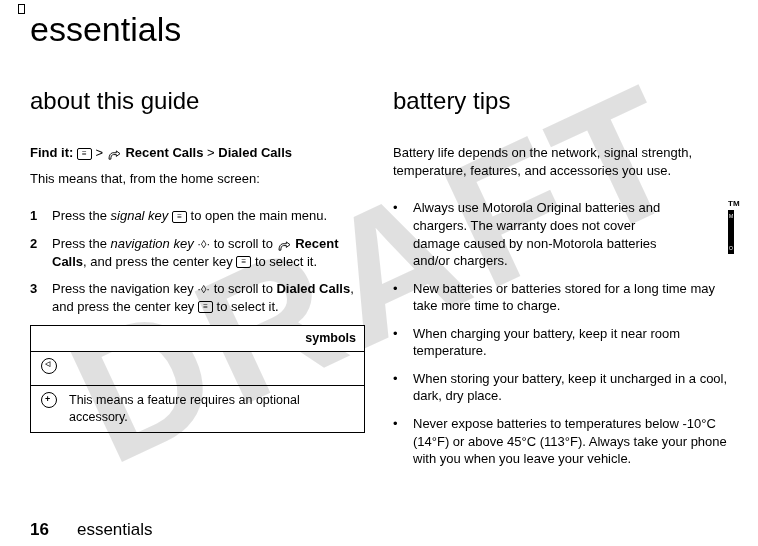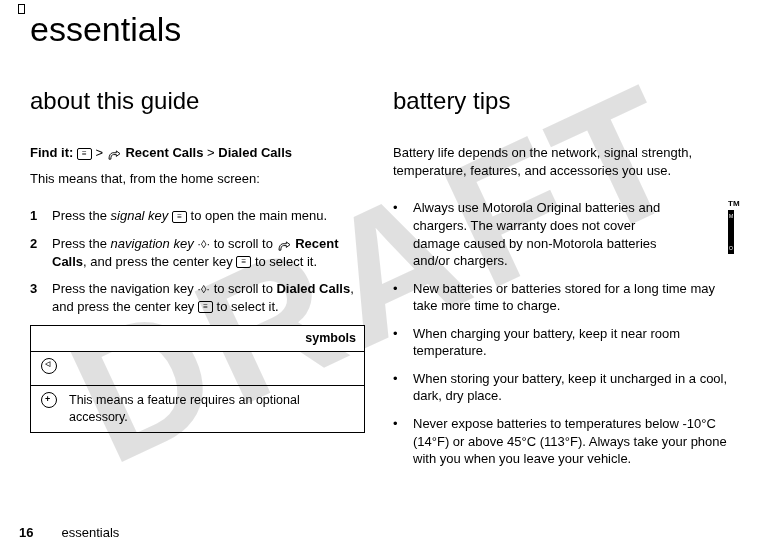--- a/index.html
+++ b/index.html
@@ -160,22 +160,22 @@
       width:18px; height:18px;
       border:1px solid #fff;
       transform: rotate(45deg);
       left:12px; top:6px;
     }
     .moto-badge .label-top { position:absolute; top:2px; left:0; right:0; }
     .moto-badge .label-bot { position:absolute; bottom:2px; left:0; right:0; }
     .footer {
       position:absolute;
       bottom: 6px;
-      left: 19px;
-      font-size: 13px;
+      left: 30px;
+      font-size: 17px;
       margin-top: 48px;
     }
     .footer .pnum { font-weight:bold; margin-right: 28px; }
     .hand-icon {
       display:inline-block; width:15px; height:11px;
       vertical-align:middle;
       background: none;
       position:relative;
     }
     .hand-icon svg { width:15px; height:11px; }

